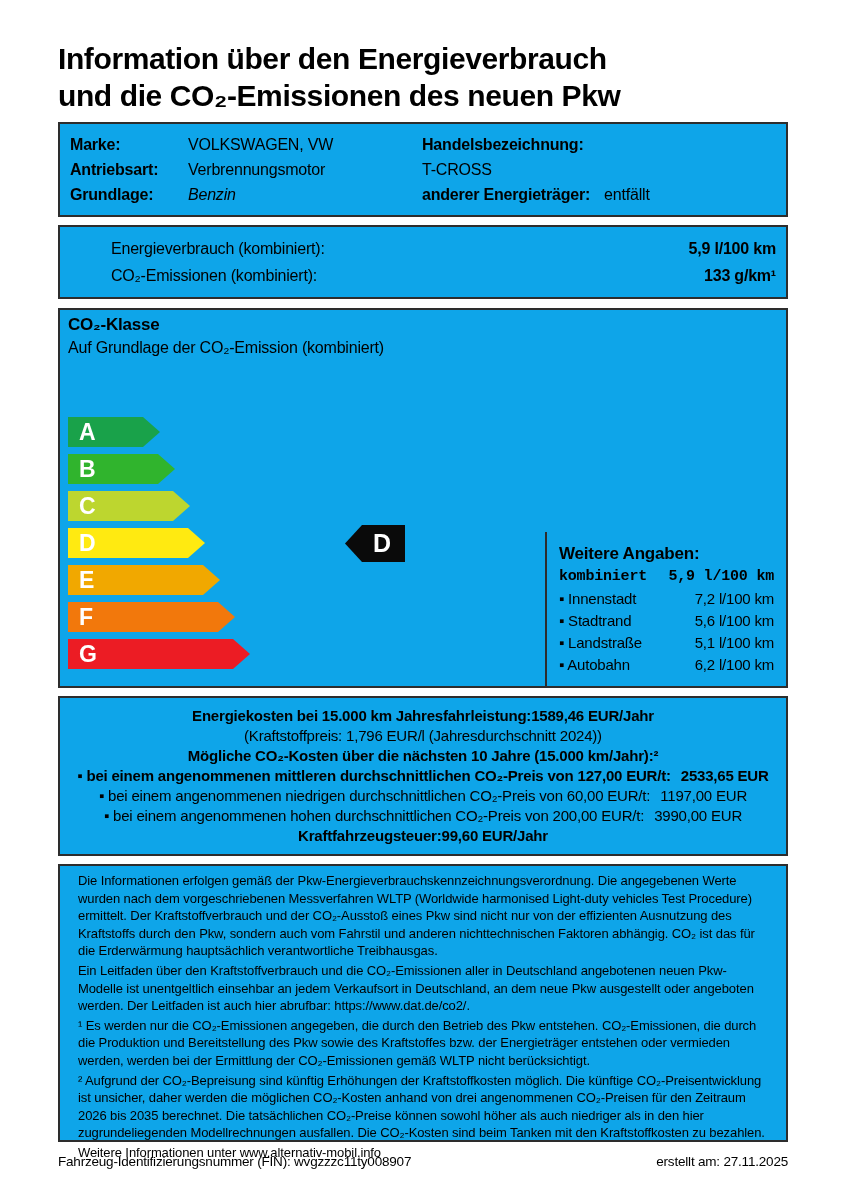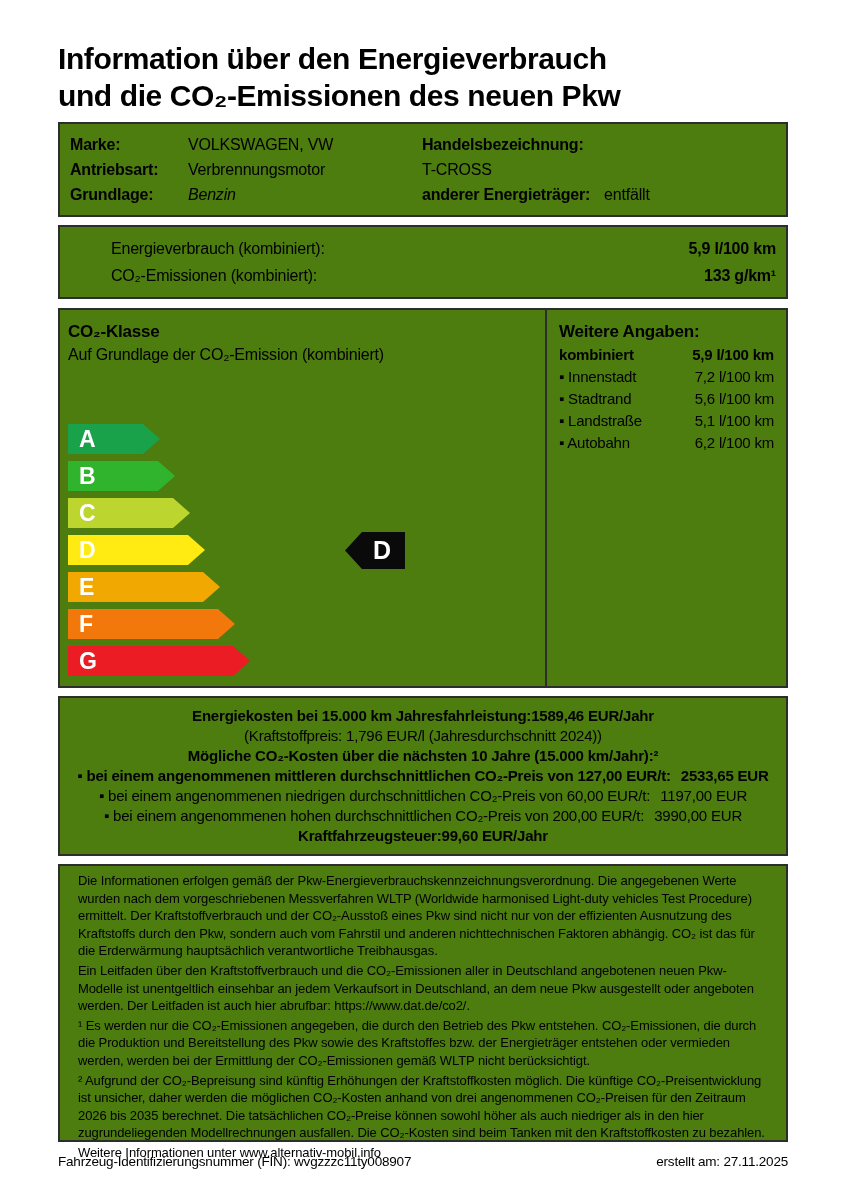--- a/index.html
+++ b/index.html
@@ -11,41 +11,41 @@
   }
   .page { width:846px; height:1200px; position:relative; overflow:hidden; padding:0 58px; }
 
   
   .doc-title {
     padding-top:40px;
     font-size:30px; line-height:37px; font-weight:bold; letter-spacing:-0.4px;
   }
 
   
-  .box { border:2px solid #2d2d2d; margin-top:8px; background:#4d7c0f; }
+  .box { border:2px solid #2d2d2d; margin-top:8px; background:#0ea5e9; }
 
   
   .vehicle-box { padding:8px 10px; display:flex; font-size:16px; line-height:25px; }
   .vehicle-left { width:352px; }
   .vehicle-right { flex:1; }
   .kv-row { display:flex; }
   .kv-label { font-weight:bold; width:118px; flex:0 0 auto; }
   .italic { font-style:italic; }
   .vr-label { font-weight:bold; }
   .vr-inline { display:flex; }
   .vr-inline .vr-val { margin-left:14px; font-weight:normal; }
 
   
   .combined-box { padding:8px 10px; font-size:16px; line-height:27px; }
   .combined-row { display:flex; justify-content:space-between; }
   .combined-row .lbl b { font-weight:normal;margin-left:41px; }
   .combined-row .val { font-weight:bold; }
 
   
-  .class-box { display:flex; height:380px; margin-top:9px; }
+  .class-box { display:flex; height:380px; margin-top:9px;align-items:flex-end; }
   .class-left { flex:1; padding:10px 8px; position:relative; }
   .class-heading { font-size:17px; font-weight:bold; line-height:24px; }
   .class-subheading { font-size:16px; line-height:22px; }
   .arrows { margin-top:58px; position:relative; }
   .arrow {
     height:30px; margin-bottom:7px;
     clip-path: polygon(0 0, calc(100% - 17px) 0, 100% 50%, calc(100% - 17px) 100%, 0 100%);
     display:flex; align-items:center;
   }
   .arrow-letter { color:#fff; font-weight:bold; font-size:23px; padding-left:11px; line-height:30px; }
@@ -55,21 +55,21 @@
     position:absolute; left:277px; top:108px; width:60px; height:37px;
     clip-path: polygon(0 50%, 17px 0, 100% 0, 100% 100%, 17px 100%);
     display:flex; align-items:center; justify-content:center;
   }
   .marker-letter { color:#fff; font-weight:bold; font-size:25px; padding-left:14px; }
 
   .class-right { width:241px; border-left:2px solid #2d2d2d; padding:10px 12px; }
   .details-heading { font-size:17px; font-weight:bold; line-height:24px; }
   .details-subheading { font-size:15px; font-weight:bold; margin-top:42px; line-height:22px; }
   .detail-row { display:flex; justify-content:space-between; font-size:15px; line-height:22px; }
-  .detail-row.bold { font-weight:bold; }
+  .detail-row.bold { font-weight:bold;font-family:Liberation Mono, monospace; }
 
   
   .costs-box { padding:8px 10px; font-size:15px; line-height:20px; }
   .cost-row { display:flex; justify-content:center; }
   .cost-row .gap { flex:0 0 10px; }
   .cost-row.bold { font-weight:bold; }
   .cost-row .val { white-space:nowrap; }
 
   
   .fineprint-box { padding:6px 18px; font-size:13px; line-height:17.6px; height:278px; letter-spacing:-0.1px; }

